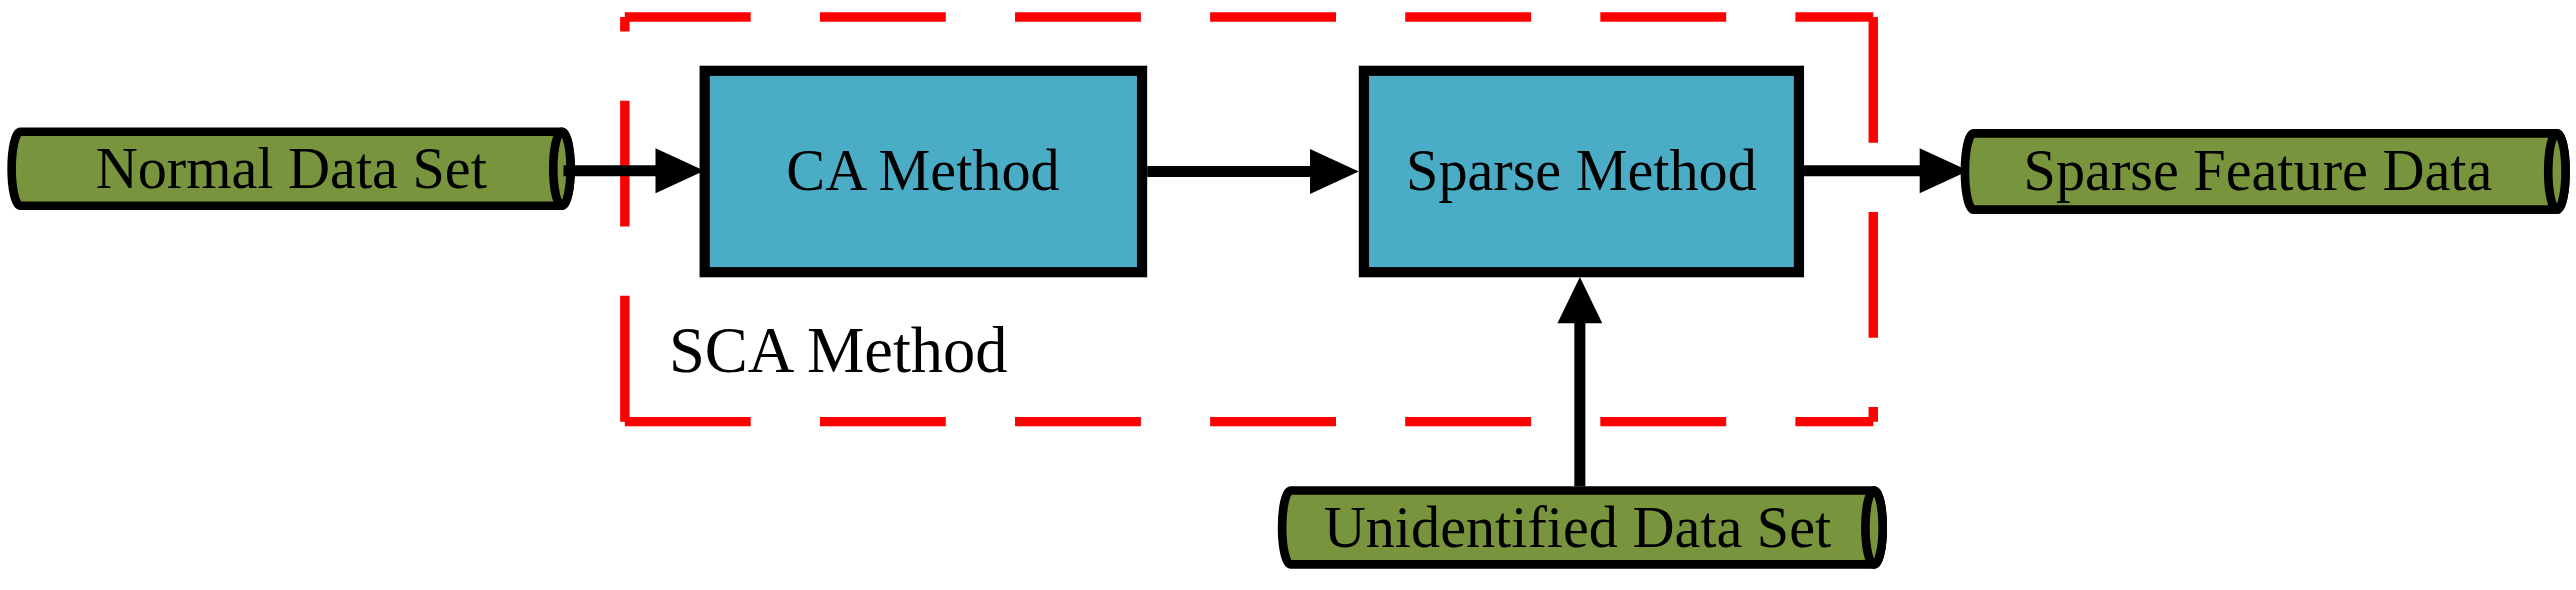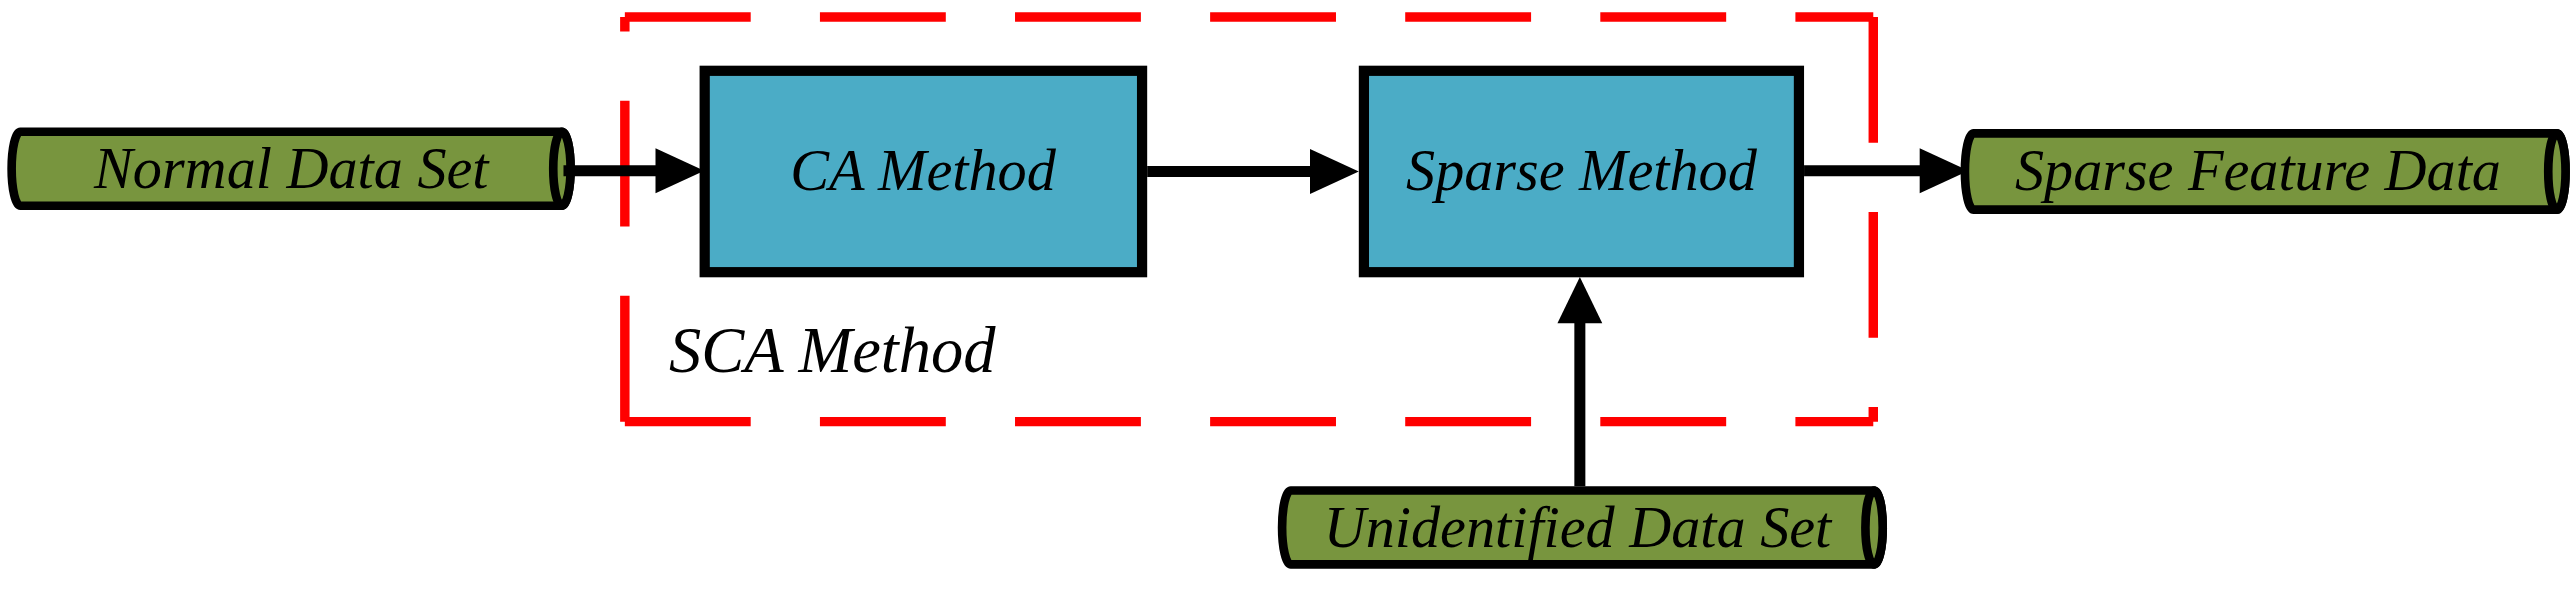--- a/index.html
+++ b/index.html
@@ -1,16 +1,16 @@
 <!DOCTYPE html>
 <html style="font-size:12.6px"><head>
 <meta charset="utf-8">
 <style>
   html,body{margin:0;padding:0;background:#FFFFFF;}
-  .canvas{position:relative;width:2576px;height:582px;background:#FFFFFF;overflow:hidden;font-style:italic;}
+  .canvas{position:relative;width:2576px;height:582px;background:#FFFFFF;overflow:hidden;}
   svg{display:block;}
   .node-label{
     font-family:"Liberation Serif","DejaVu Serif",serif;
     font-size:74px;
     fill:#000000;
   }
   .group-label{
     font-family:"Liberation Serif","DejaVu Serif",serif;
     font-size:82px;
     fill:#000000;

